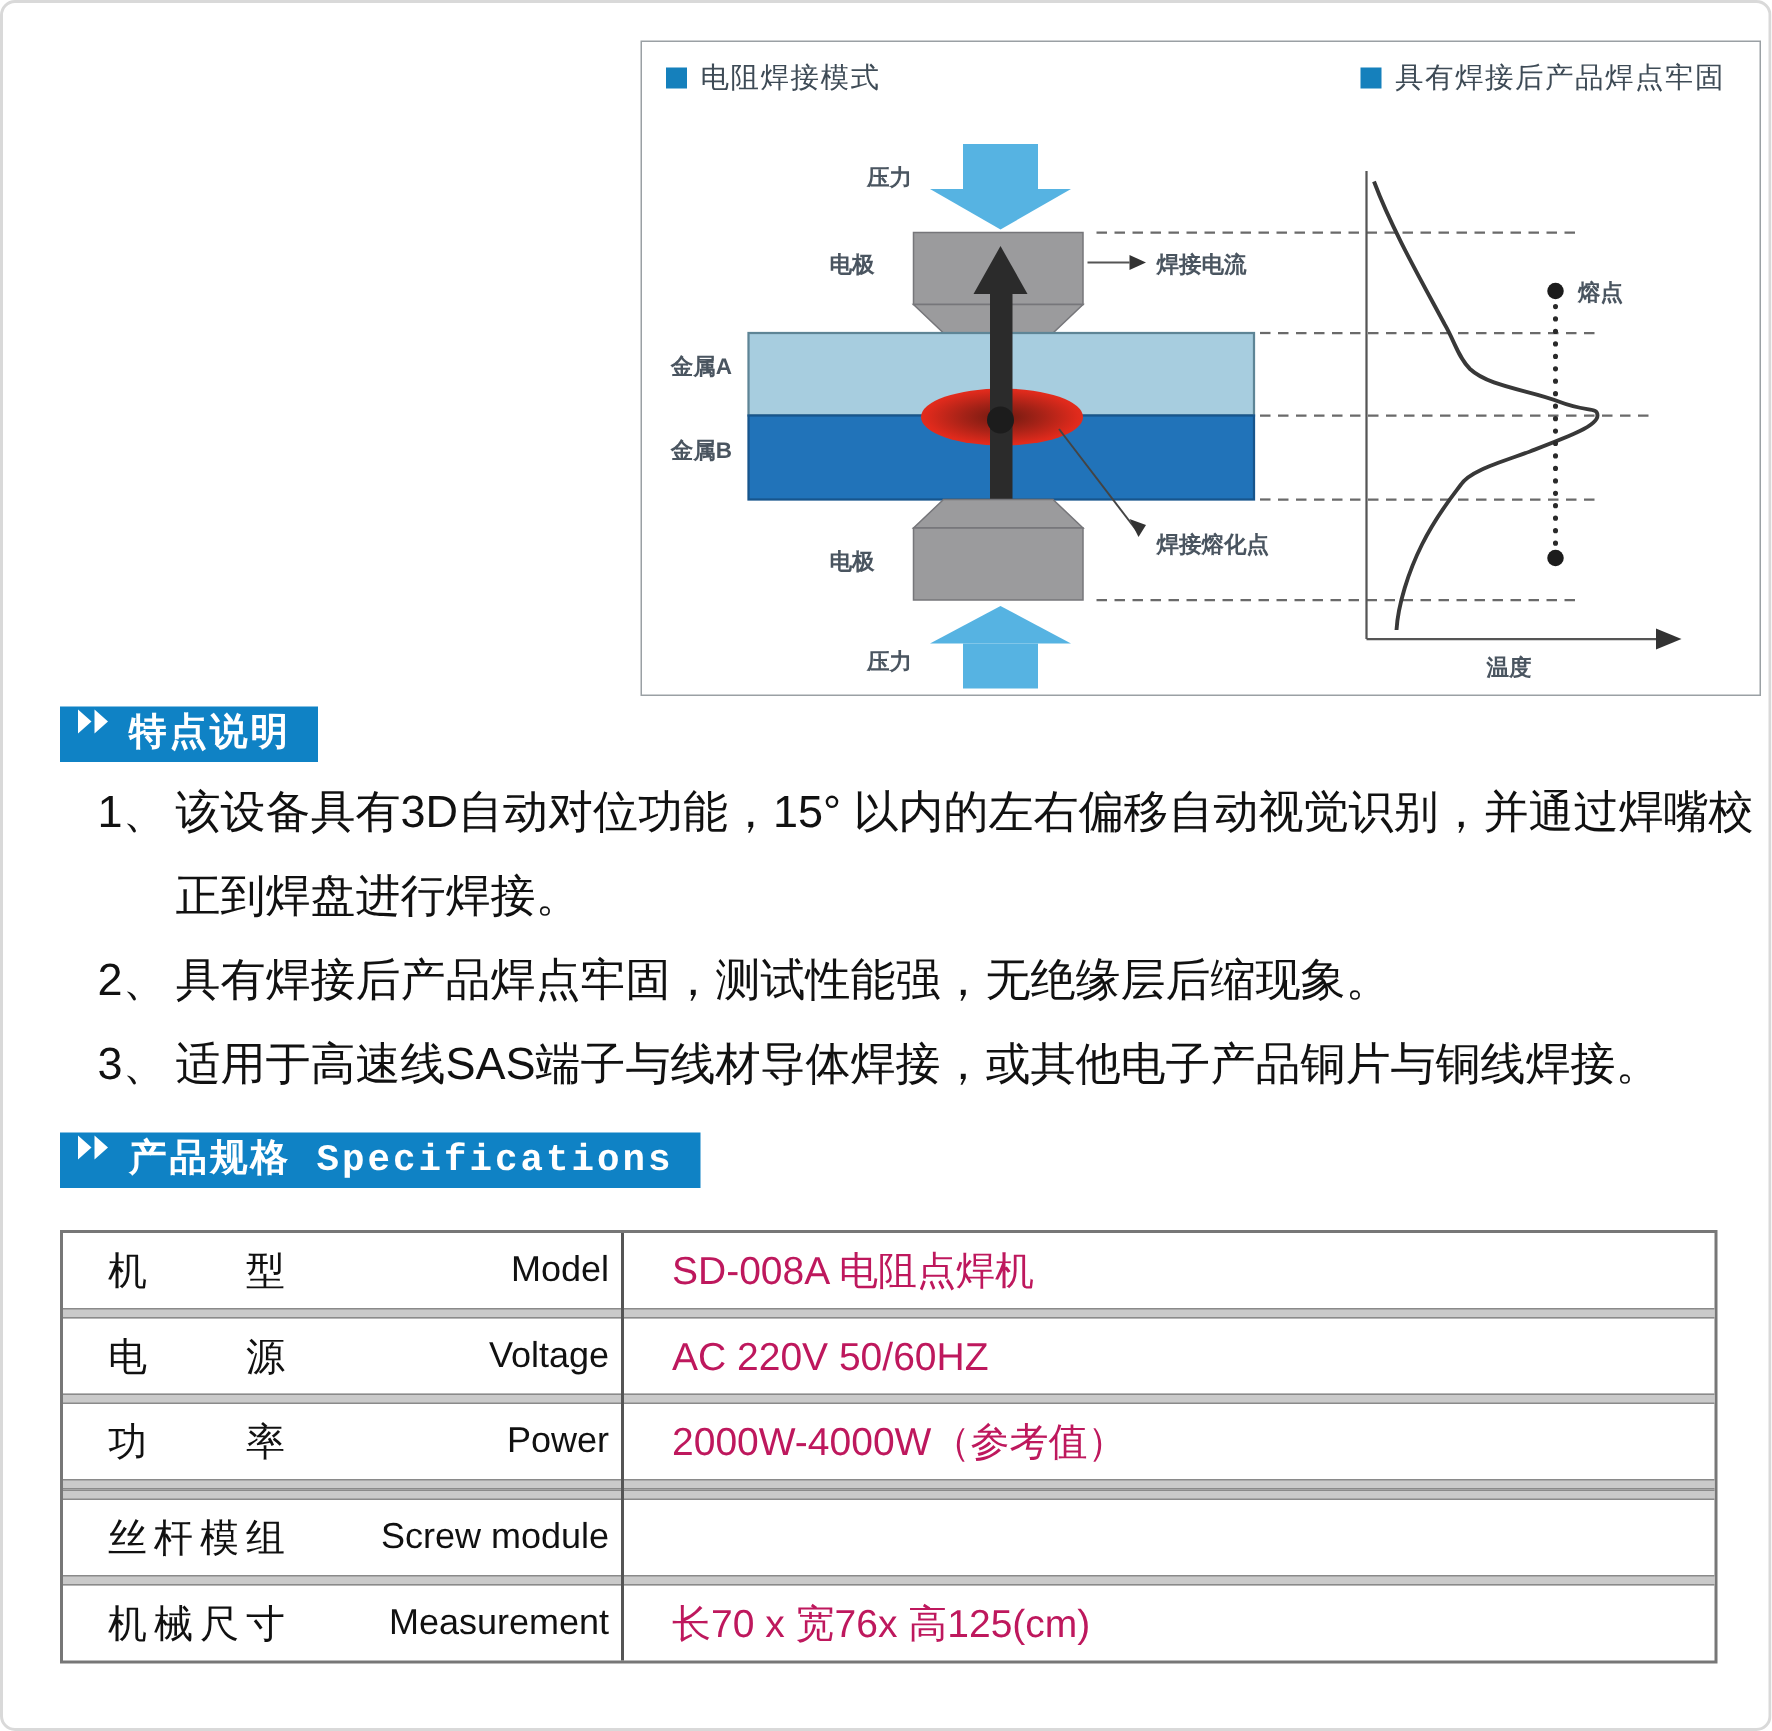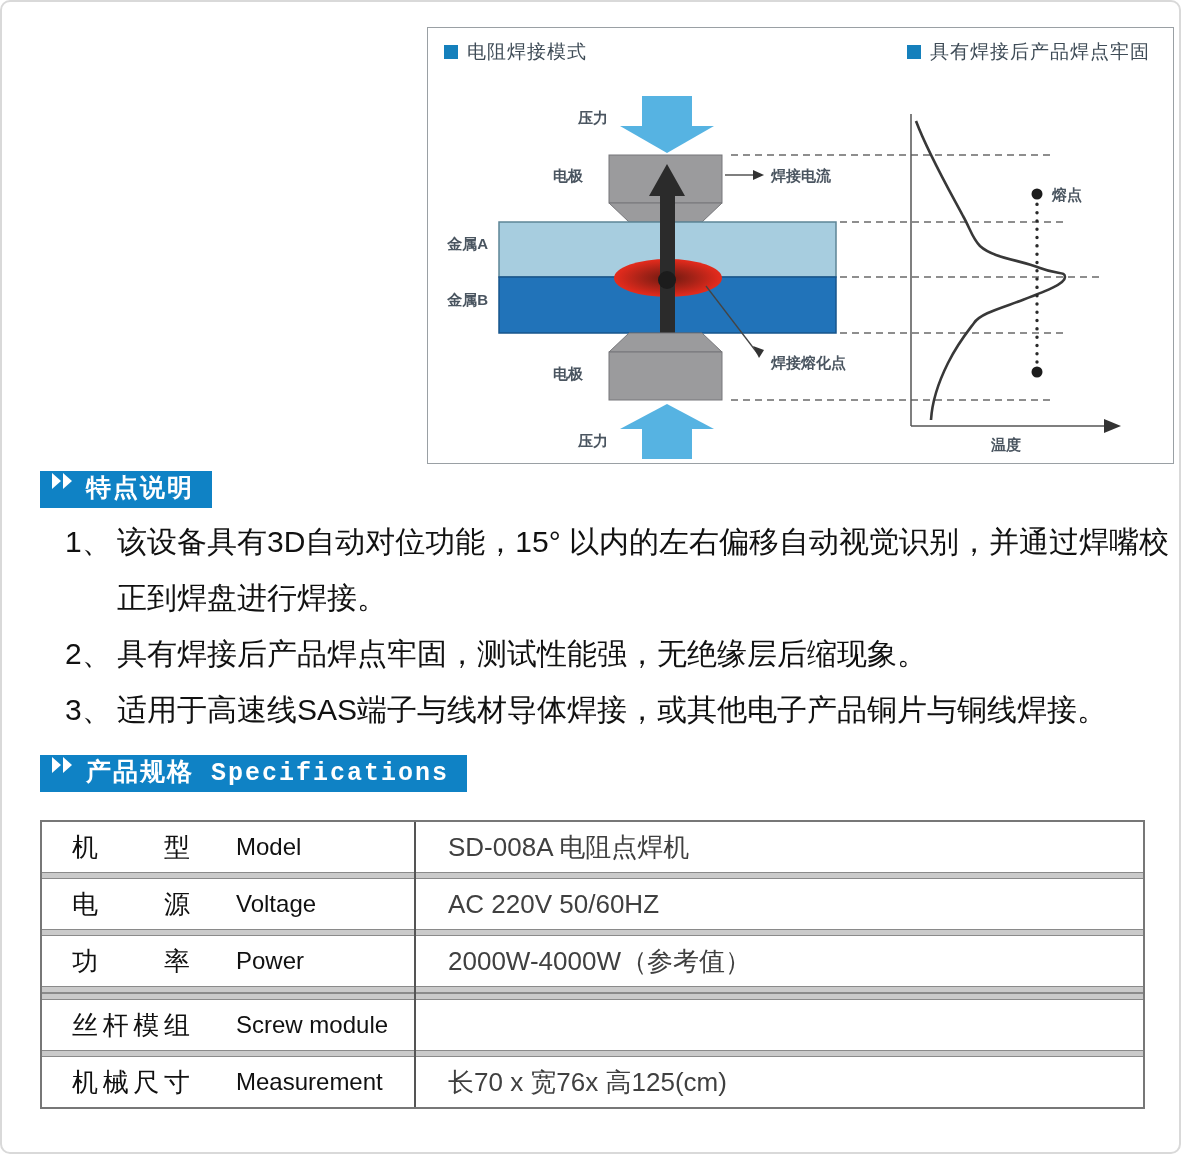--- a/index.html
+++ b/index.html
@@ -37,25 +37,25 @@
   .feature{position:relative;padding-left:52px;}
   .feature .num{position:absolute;left:0;top:0;}
 
   
   .spec-table{
     position:absolute;left:38px;top:818px;width:1105px;
     border:2px solid #777;box-sizing:border-box;background:#fff;
   }
   .spec-row{display:flex;height:50px;align-items:stretch;}
   .spec-sep{height:5px;background:#cacaca;border-top:1px solid #8a8a8a;border-bottom:1px solid #8a8a8a;}
-  .cell-label{flex:0 0 334px;display:flex;align-items:center;padding-left:30px;}
+  .cell-label{flex:0 0 334px;display:flex;align-items:center;padding-left:30px;justify-content:space-between;}
   .cell-label .zh{display:inline-block;width:118px;font-size:26px;color:#111;
     text-align:justify;text-align-last:justify;text-justify:inter-character;white-space:nowrap;overflow:hidden;}
   .cell-label .en{margin-left:46px;font-size:24px;color:#111;white-space:nowrap;}
-  .cell-value{flex:1;display:flex;align-items:center;padding-left:42px;font-size:26px;color:#404040;white-space:nowrap;}
+  .cell-value{flex:1;display:flex;align-items:center;padding-left:42px;font-size:26px;color:#be185d;white-space:nowrap;}
   .vdiv{position:absolute;left:372px;top:0;bottom:0;width:2px;background:#555;}
 </style>
 </head>
 <body>
 
 <div class="page">
 
   <div class="diagram-panel">
 
     <div class="panel-title left">

